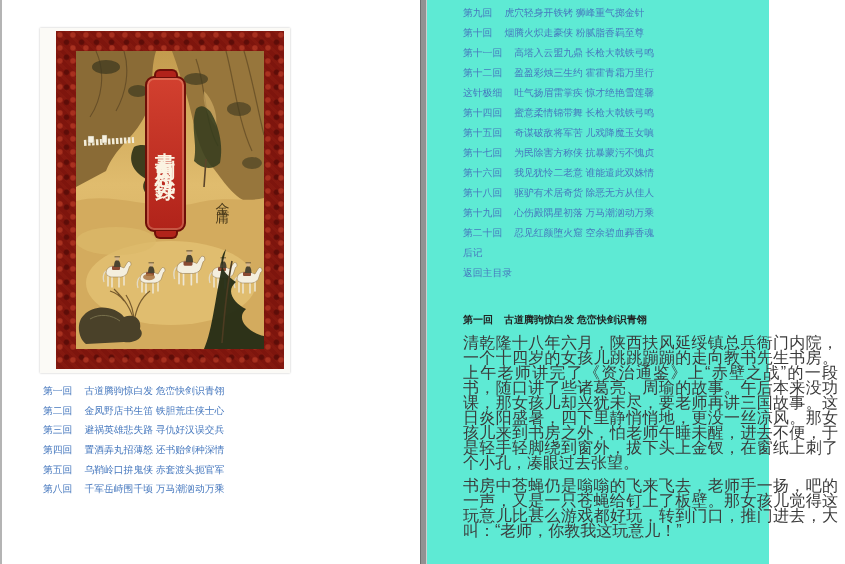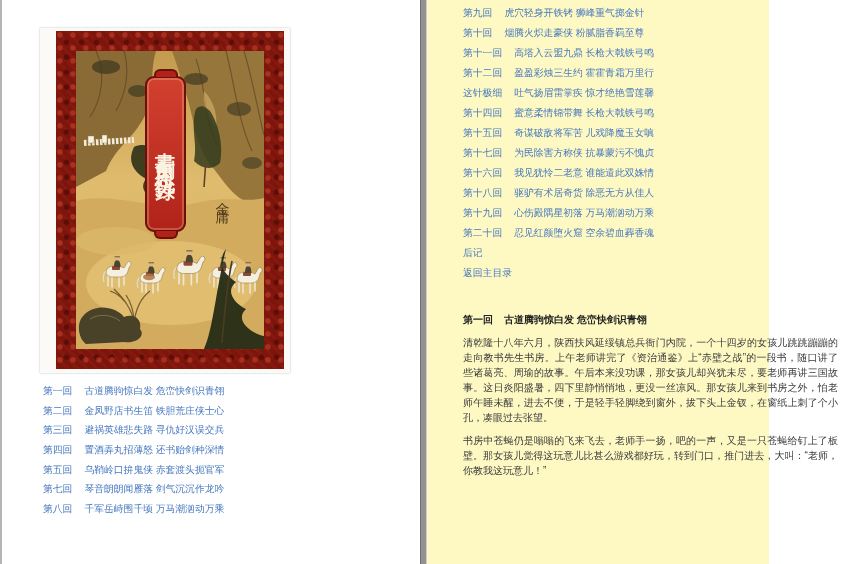--- a/index.html
+++ b/index.html
@@ -2,21 +2,21 @@
 <html style="--link: #4678be; --text: #3a3a3a; --heading: #222222;"><head>
 <meta charset="utf-8">
 <style>
   html,body{margin:0;padding:0;background:#fff;}
   .screen{position:relative;width:845px;height:564px;overflow:hidden;background:#fff;
           font-family:"Liberation Sans","DejaVu Sans",sans-serif;}
   .left-edge{position:absolute;left:0;top:0;width:2px;height:100%;background:#b4b4b4;}
   .left-frame{position:absolute;left:2px;top:0;width:418px;height:564px;background:#fff;}
   .divider{position:absolute;left:420px;top:0;width:7px;height:564px;background:#929292;
            border-left:1px solid #6f6f6f;border-right:1px solid #cfcfcf;box-sizing:border-box;cursor:col-resize;}
-  .right-frame{position:absolute;left:427px;top:0;width:342px;height:564px;background:#fef9c3;}
+  .right-frame{position:absolute;left:427px;top:0;width:342px;height:564px;background:#5eead4;}
 
   
   .cover{position:absolute;left:38px;top:28px;width:250px;height:345px;background:#fbfaf6;
          box-shadow:0 0 2px rgba(0,0,0,.25);}
   .cover-border{position:absolute;left:16px;top:3px;width:228px;height:338px;box-sizing:border-box;
          background-color:#7e150d;
          background-image:
            radial-gradient(circle at 30% 30%, rgba(200,70,45,.55) 2px, transparent 3.5px),
            radial-gradient(circle at 70% 75%, rgba(90,12,8,.9) 2px, transparent 3.5px),
            repeating-linear-gradient(45deg, rgba(140,30,18,.45) 0 3px, transparent 3px 7px);
@@ -45,21 +45,21 @@
   .toc .num{margin-right:12px;}
   .toc-left{left:41px;top:382px;}
   .toc-right{left:36px;top:3px;}
   .toc-right li{height:20px;}
 
   
   .chapter-heading{position:absolute;left:36px;top:313px;margin:0;font-size:10px;font-weight:bold;
          color:var(--heading,#222);display:flex;}
   .chapter-heading .num{margin-right:11px;}
   .body-text{position:absolute;left:36px;top:335px;width:375px;}
-  .body-text p{margin:0 0 8px;font-size:10px;line-height:15px;text-align:justify;
+  .body-text p{margin:0 0 8px;font-size:16px;line-height:15px;text-align:justify;
          color:var(--text,#3a3a3a);}
 </style>
 </head>
 <body>
 
 <div class="screen">
   <div class="left-edge"></div>
 
   <div class="left-frame">
     <div class="cover">
@@ -159,26 +159,20 @@
           </a>
         </li>
         <li>
           <a href="#">
             <span class="num">第五回</span>
             <span class="ttl">乌鞘岭口拚鬼侠 赤套渡头扼官军</span>
           </a>
         </li>
         <li>
           <a href="#">
-            <span class="num">第七回</span>
-            <span class="ttl">琴音朗朗闻雁落 剑气沉沉作龙吟</span>
-          </a>
-        </li>
-        <li>
-          <a href="#">
             <span class="num">第八回</span>
             <span class="ttl">千军岳峙围千顷 万马潮汹动万乘</span>
           </a>
         </li>
       </ul>
   </div>
 
   <div class="divider"></div>
 
   <div class="right-frame">

